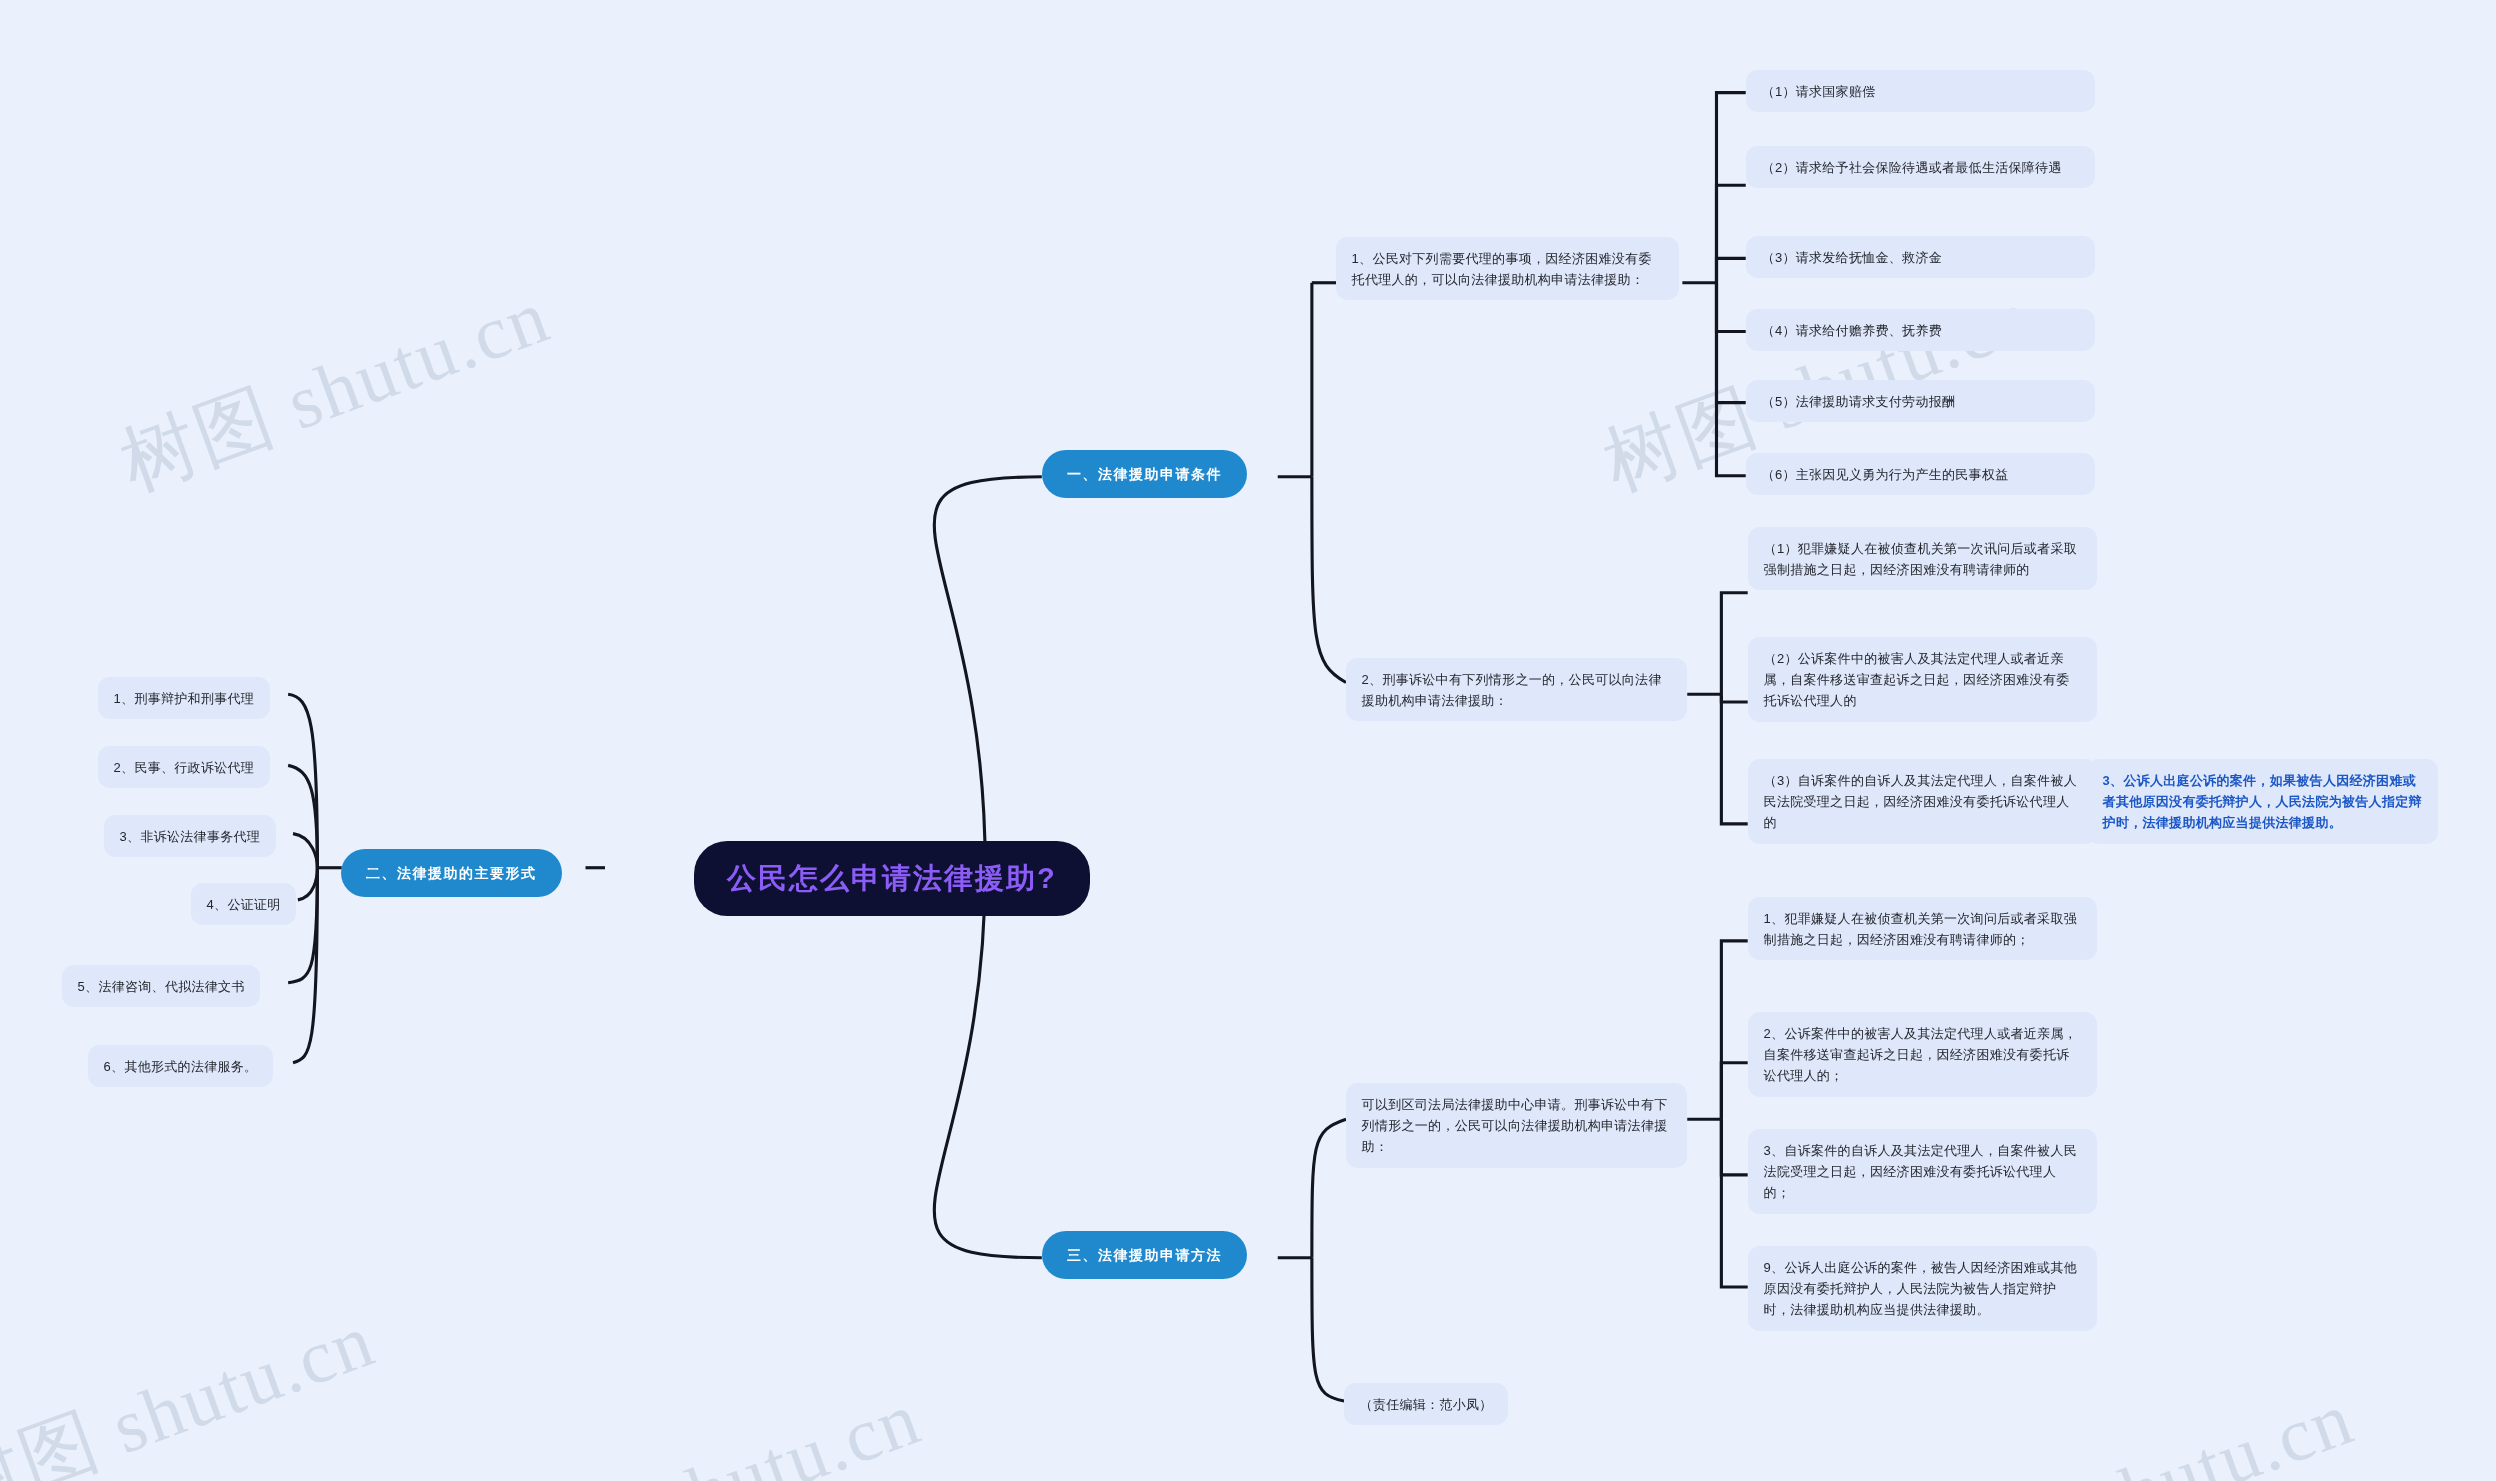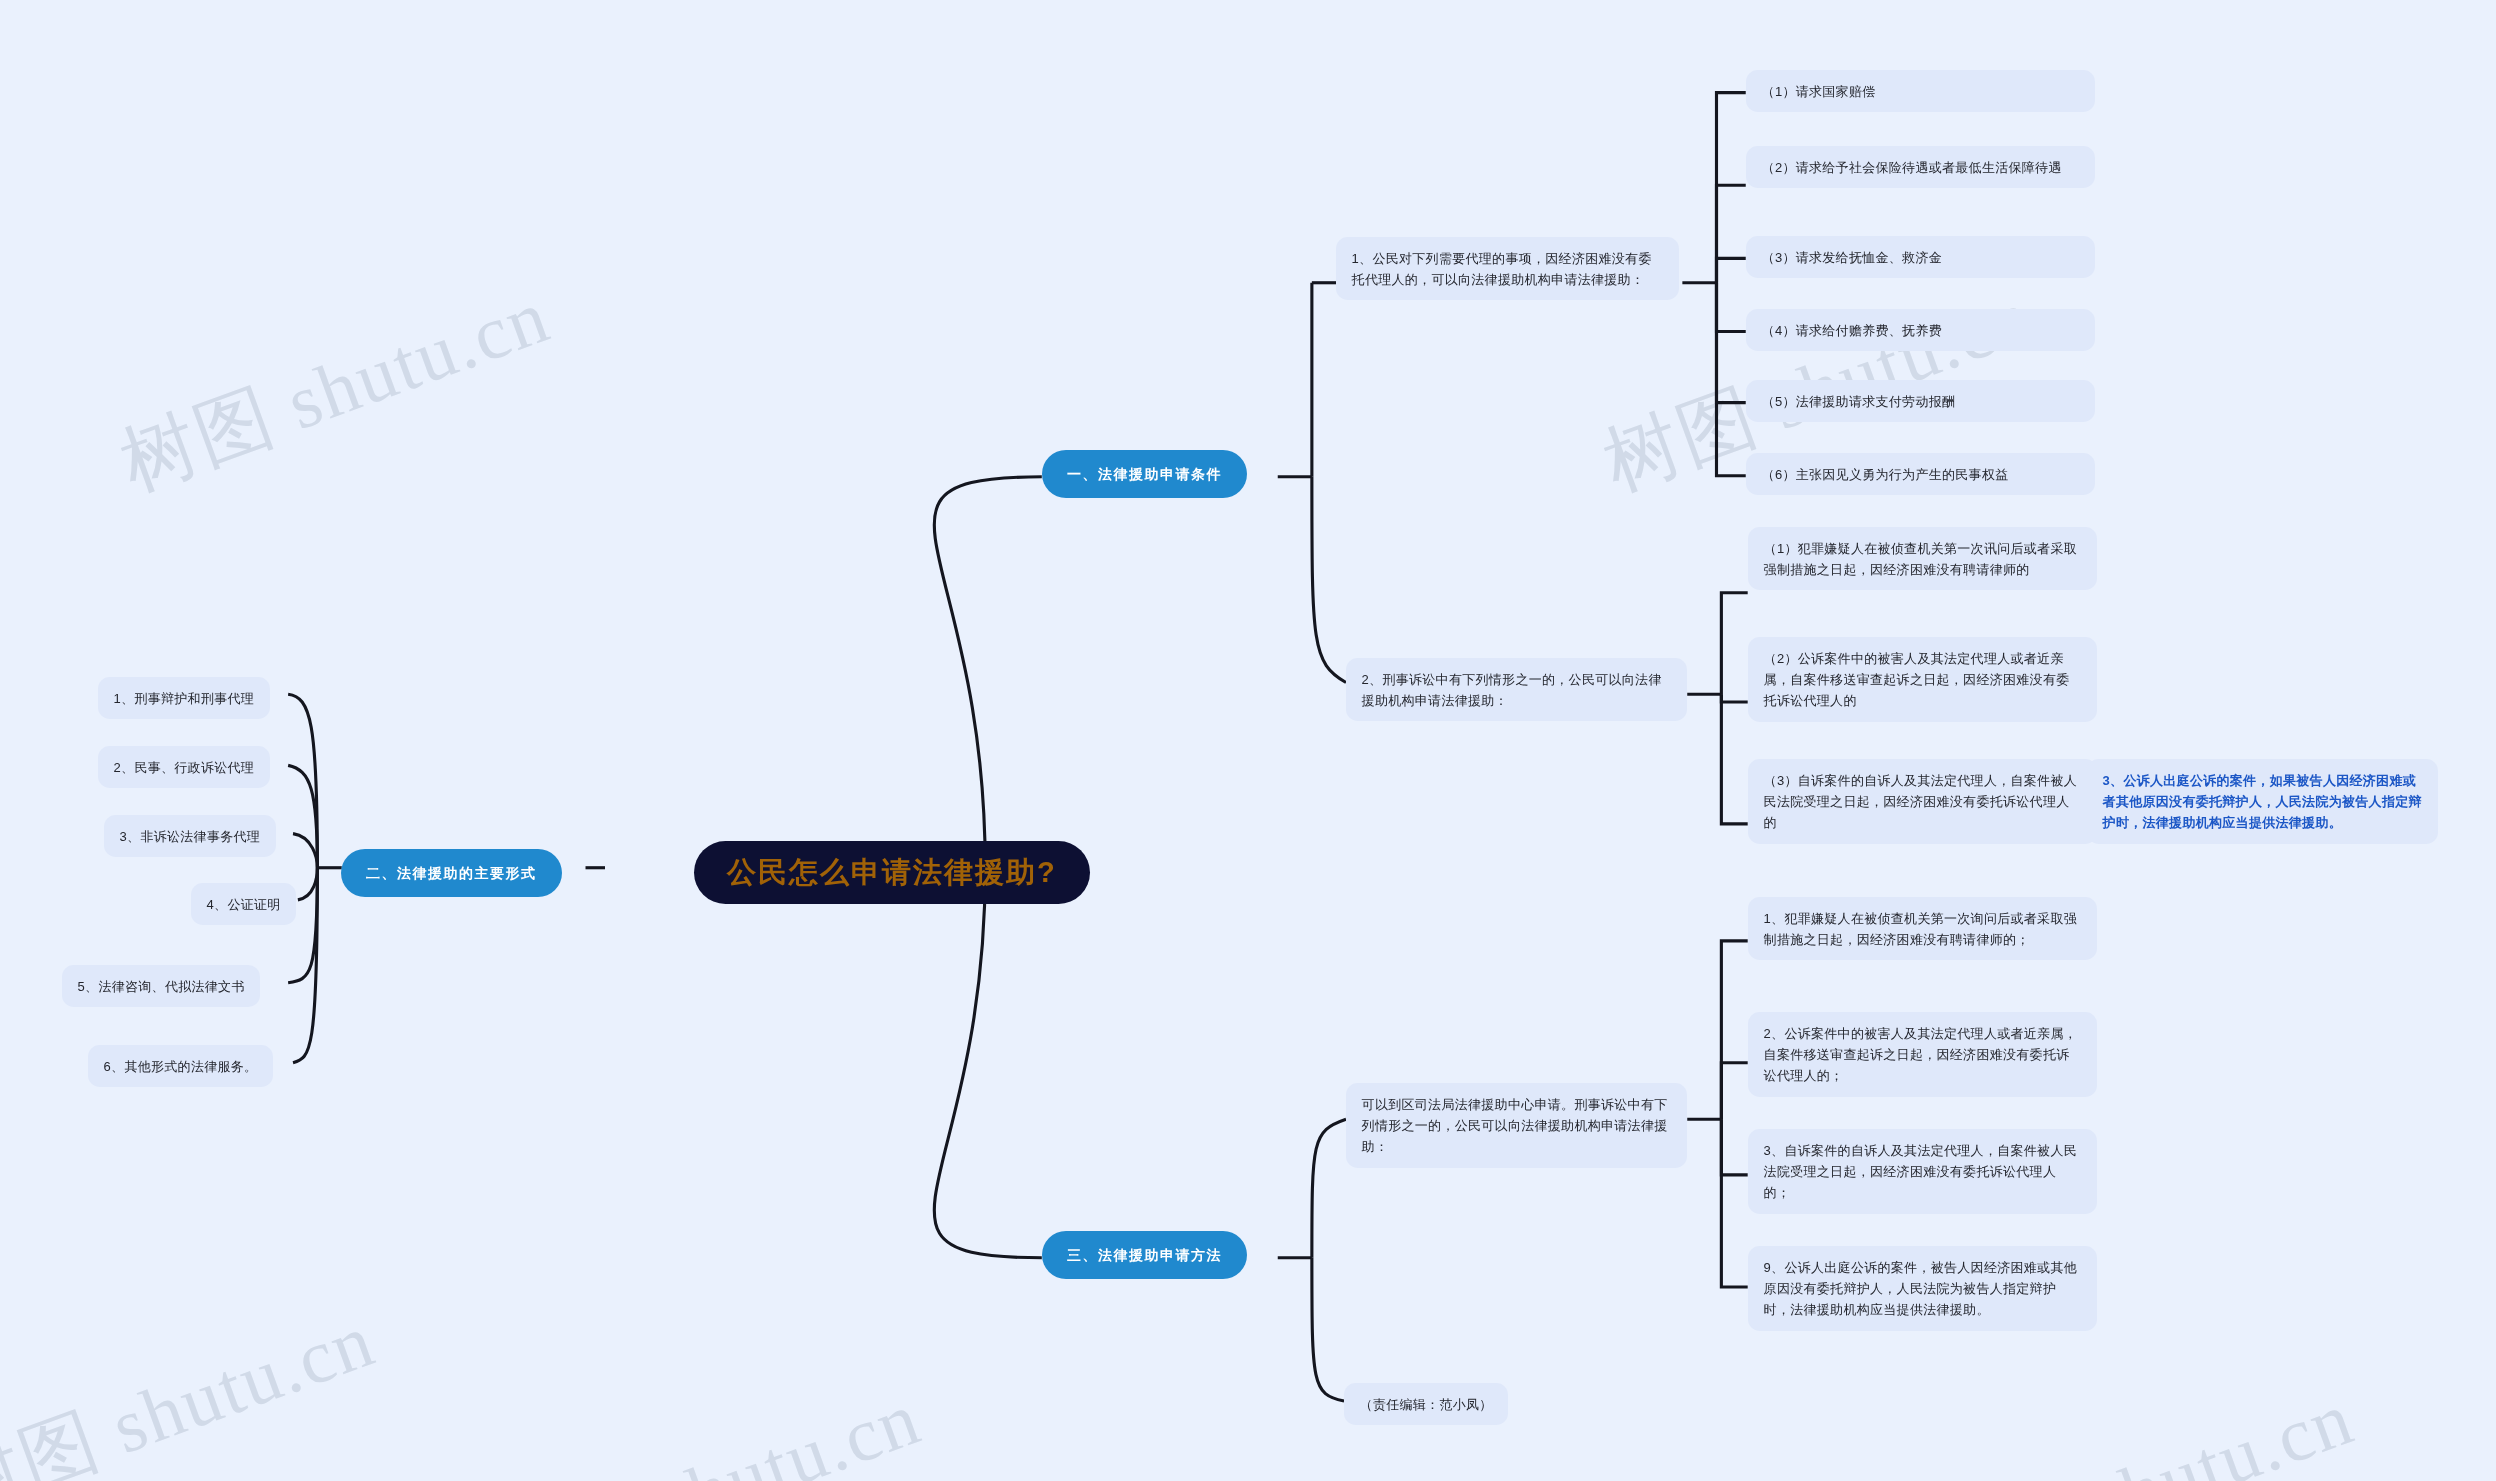--- a/index.html
+++ b/index.html
@@ -53,26 +53,26 @@
     font-size: 13px;
     line-height: 1.62;
     padding: 10.7px 15.6px;
     letter-spacing: 0.3px;
   }
   .node.plain { background: #dfe8fa; }
 
   
   .root {
     background: #0d1033;
-    color: #a16207;
+    color: #8b5cf6;
     border-radius: 33px;
     font-size: 29px;
     font-weight: 700;
     letter-spacing: 2px;
-    padding: 8px 33px;
+    padding: 14px 33px;
     white-space: nowrap;
     z-index: 4;
   }
 
   
   .branch {
     background: #2089ce;
     color: #ffffff;
     border-radius: 25px;
     font-size: 14px;

